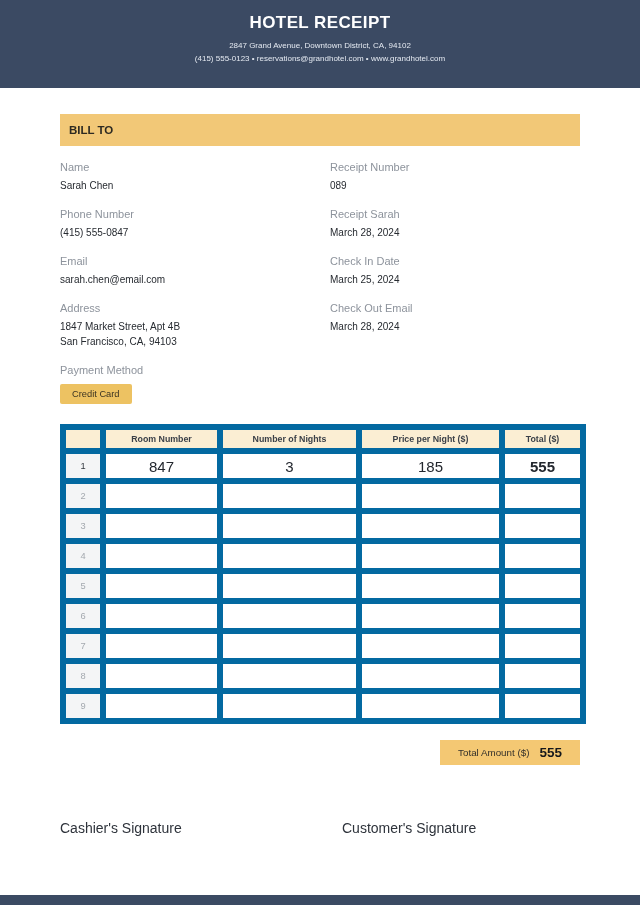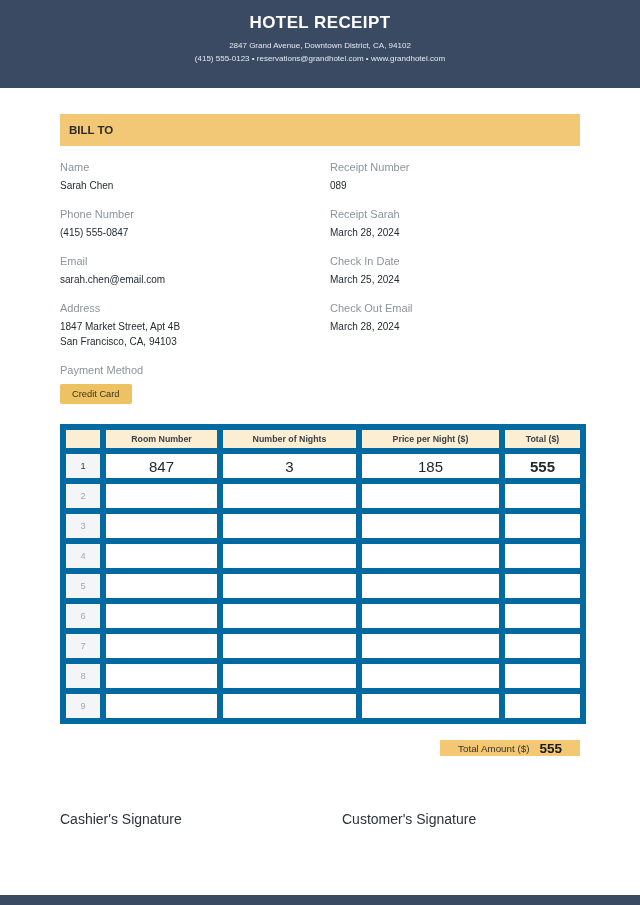--- a/index.html
+++ b/index.html
@@ -85,21 +85,21 @@
     background: #f4f5f6;
     color: #a4a9af;
     font-size: 9.3px;
   }
   table.charges tr.filled td.rownum { color: #33383f; }
   table.charges tr.filled td.total-col { font-weight: bold; }
   
   .total-wrap { display: flex; justify-content: flex-end; margin-top: 16px; }
   .total-box {
     background: #f4c873;
-    height: 16px;
+    height: 25px;
     min-width: 140px;
     display: flex;
     align-items: center;
     justify-content: center;
     gap: 10px;
     padding: 0 14px;
   }
   .total-label { font-size: 9.8px; color: #33302a; }
   .total-value { font-size: 13.5px; font-weight: bold; color: #16181b; }
   

